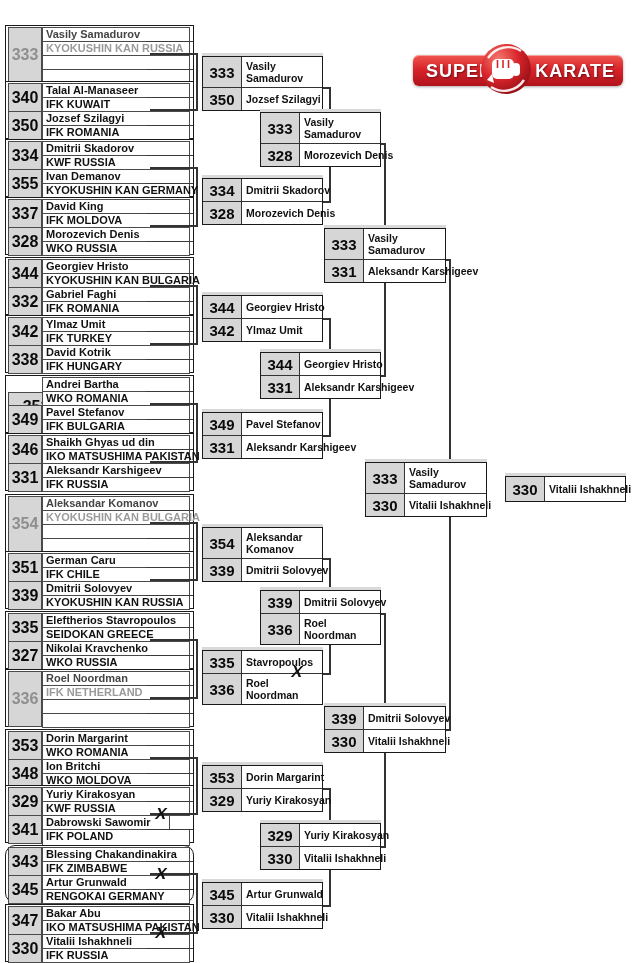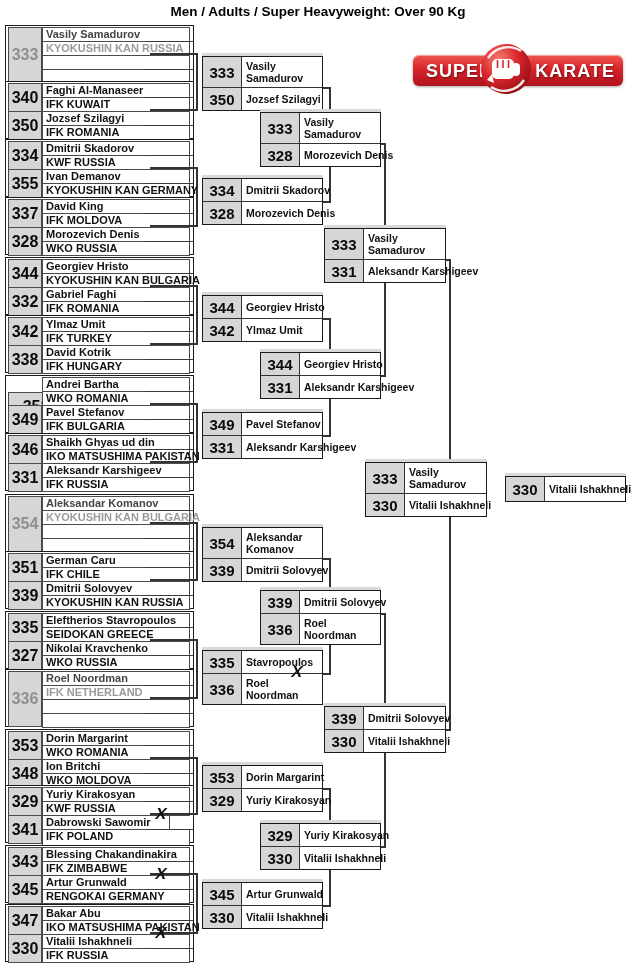--- a/index.html
+++ b/index.html
@@ -43,21 +43,20 @@
   .logo-word{position:absolute;top:13px;font-size:18px;font-weight:bold;color:#fff;
     letter-spacing:1px;text-shadow:1px 1px 2px rgba(0,0,0,.45);}
   .logo-left{left:13px;}
   .logo-right{right:10px;}
   .logo-fist{position:absolute;left:67px;top:-5px;width:52px;height:52px;}
 </style>
 </head>
 <body>
 
 <div id="bracket">
-  <div class="title">Men / Adults / Super Heavyweight: Over 90 Kg</div>
 
   <div class="logo">
     <div class="logo-bar"></div>
     <div class="logo-word logo-left">SUPER</div>
     <div class="logo-word logo-right">KARATE</div>
     <div class="logo-fist">
       <svg width="52" height="52" viewBox="0 0 52 52">
         <defs>
           <radialGradient id="g" cx="35%" cy="30%" r="80%">
             <stop offset="0" stop-color="#f47a6e"></stop>
@@ -82,21 +81,21 @@
       <div class="cell cname" style="left: 36px; top: 1px; width: 148px; height: 15px;">Vasily Samadurov</div>
       <div class="cell cfed" style="left: 36px; top: 15px; width: 148px; height: 15px;">KYOKUSHIN KAN RUSSIA</div>
       <div class="cell" style="left: 36px; top: 29px; width: 148px; height: 15px;"></div>
       <div class="cell" style="left: 36px; top: 43px; width: 148px; height: 15px;"></div>
       <div class="nub" style="left: 140px; top: 15px; width: 47px;"></div>
       <div class="nub" style="left: 140px; top: 43px; width: 47px;"></div>
     </div>
     <div class="pnub" style="left: 150px; top: 53px; width: 48px;"></div>
     <div class="pair" style="left: 5px; top: 81px; width: 189px; height: 58px;">
       <div class="cell numcol" style="left: 2px; top: 1px; width: 34px; height: 29px;">340</div>
-      <div class="cell cname" style="left: 36px; top: 1px; width: 148px; height: 15px;">Faghi Al-Manaseer</div>
+      <div class="cell cname" style="left: 36px; top: 1px; width: 148px; height: 15px;">Talal Al-Manaseer</div>
       <div class="cell cfed" style="left: 36px; top: 15px; width: 148px; height: 15px;">IFK KUWAIT</div>
       <div class="cell numcol" style="left: 2px; top: 29px; width: 34px; height: 29px;">350</div>
       <div class="cell cname" style="left: 36px; top: 29px; width: 148px; height: 15px;">Jozsef Szilagyi</div>
       <div class="cell cfed" style="left: 36px; top: 43px; width: 148px; height: 15px;">IFK ROMANIA</div>
       <div class="nub" style="left: 140px; top: 15px; width: 47px;"></div>
       <div class="nub" style="left: 140px; top: 43px; width: 47px;"></div>
     </div>
     <div class="pnub" style="left: 150px; top: 109px; width: 48px;"></div>
     <div class="pair" style="left: 5px; top: 139px; width: 189px; height: 58px;">
       <div class="cell numcol" style="left: 2px; top: 1px; width: 34px; height: 29px;">334</div>
@@ -222,21 +221,21 @@
       <div class="cell cname" style="left: 36px; top: 1px; width: 148px; height: 15px;">Yuriy Kirakosyan</div>
       <div class="cell cfed" style="left: 36px; top: 15px; width: 148px; height: 15px;">KWF RUSSIA</div>
       <div class="cell numcol" style="left: 2px; top: 29px; width: 34px; height: 29px;">341</div>
       <div class="cell cname" style="left: 36px; top: 29px; width: 128px; height: 15px;">Dabrowski Sawomir</div>
       <div class="cell cfed" style="left: 36px; top: 43px; width: 148px; height: 17px;">IFK POLAND</div>
       <div class="nub" style="left: 140px; top: 15px; width: 47px;"></div>
       <div class="nub" style="left: 140px; top: 43px; width: 47px;"></div>
     </div>
     <div class="pnub" style="left: 150px; top: 813px; width: 48px;"></div>
     <div class="xmark" style="left: 151px; top: 806px;">X</div>
-    <div class="pair" style="left: 5px; top: 845px; width: 189px; height: 58px;">
+    <div class="pair" style="left: 5px; top: 845px; width: 189px; height: 58px; border-radius: 10px;">
       <div class="cell numcol" style="left: 2px; top: 1px; width: 34px; height: 29px;">343</div>
       <div class="cell cname" style="left: 36px; top: 1px; width: 148px; height: 15px;">Blessing Chakandinakira</div>
       <div class="cell cfed" style="left: 36px; top: 15px; width: 148px; height: 15px;">IFK ZIMBABWE</div>
       <div class="cell numcol" style="left: 2px; top: 29px; width: 34px; height: 29px;">345</div>
       <div class="cell cname" style="left: 36px; top: 29px; width: 148px; height: 15px;">Artur Grunwald</div>
       <div class="cell cfed" style="left: 36px; top: 43px; width: 148px; height: 15px;">RENGOKAI GERMANY</div>
       <div class="nub" style="left: 140px; top: 15px; width: 47px;"></div>
       <div class="nub" style="left: 140px; top: 43px; width: 47px;"></div>
     </div>
     <div class="pnub" style="left: 150px; top: 873px; width: 48px;"></div>

